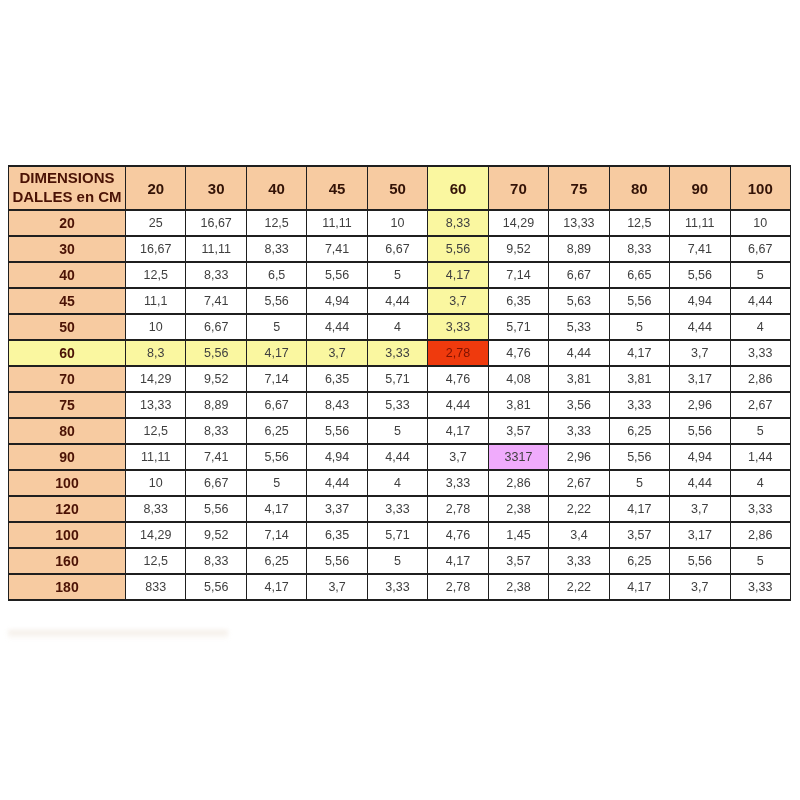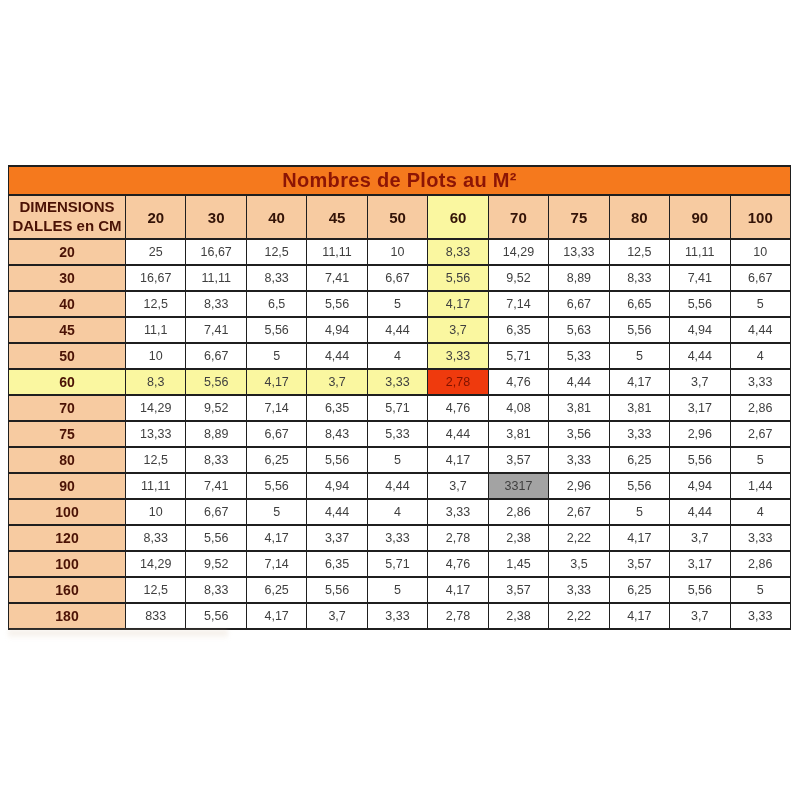--- a/index.html
+++ b/index.html
@@ -76,23 +76,20 @@
         <col>
         <col>
         <col>
         <col>
         <col>
         <col>
         <col>
         <col>
       </colgroup>
     <thead>
-      <tr>
-        <th class="title-cell" colspan="12" style="background: rgb(245, 121, 29); color: rgb(140, 21, 5);">Nombres de Plots au M²</th>
-      </tr>
       <tr class="header-row">
           <th class="corner-cell" style="background: rgb(247, 203, 161); color: rgb(74, 18, 5);">
             <div>DIMENSIONS</div>
             <div>DALLES en CM</div>
           </th>
           <th style="background: rgb(247, 203, 161); color: rgb(51, 19, 7);">20</th>
           <th style="background: rgb(247, 203, 161); color: rgb(51, 19, 7);">30</th>
           <th style="background: rgb(247, 203, 161); color: rgb(51, 19, 7);">40</th>
           <th style="background: rgb(247, 203, 161); color: rgb(51, 19, 7);">45</th>
           <th style="background: rgb(247, 203, 161); color: rgb(51, 19, 7);">50</th>
@@ -232,21 +229,21 @@
           <td style="background: rgb(255, 255, 255); color: rgb(63, 63, 63);">5</td>
         </tr>
         <tr>
           <th class="row-label" style="background: rgb(247, 203, 161); color: rgb(74, 18, 5);">90</th>
           <td style="background: rgb(255, 255, 255); color: rgb(63, 63, 63);">11,11</td>
           <td style="background: rgb(255, 255, 255); color: rgb(63, 63, 63);">7,41</td>
           <td style="background: rgb(255, 255, 255); color: rgb(63, 63, 63);">5,56</td>
           <td style="background: rgb(255, 255, 255); color: rgb(63, 63, 63);">4,94</td>
           <td style="background: rgb(255, 255, 255); color: rgb(63, 63, 63);">4,44</td>
           <td style="background: rgb(255, 255, 255); color: rgb(63, 63, 63);">3,7</td>
-          <td style="background: #a3a3a3; color: rgb(63, 63, 63);">3317</td>
+          <td style="background: #f0abfc; color: rgb(63, 63, 63);">3317</td>
           <td style="background: rgb(255, 255, 255); color: rgb(63, 63, 63);">2,96</td>
           <td style="background: rgb(255, 255, 255); color: rgb(63, 63, 63);">5,56</td>
           <td style="background: rgb(255, 255, 255); color: rgb(63, 63, 63);">4,94</td>
           <td style="background: rgb(255, 255, 255); color: rgb(63, 63, 63);">1,44</td>
         </tr>
         <tr>
           <th class="row-label" style="background: rgb(247, 203, 161); color: rgb(74, 18, 5);">100</th>
           <td style="background: rgb(255, 255, 255); color: rgb(63, 63, 63);">10</td>
           <td style="background: rgb(255, 255, 255); color: rgb(63, 63, 63);">6,67</td>
           <td style="background: rgb(255, 255, 255); color: rgb(63, 63, 63);">5</td>
@@ -275,21 +272,21 @@
         </tr>
         <tr>
           <th class="row-label" style="background: rgb(247, 203, 161); color: rgb(74, 18, 5);">100</th>
           <td style="background: rgb(255, 255, 255); color: rgb(63, 63, 63);">14,29</td>
           <td style="background: rgb(255, 255, 255); color: rgb(63, 63, 63);">9,52</td>
           <td style="background: rgb(255, 255, 255); color: rgb(63, 63, 63);">7,14</td>
           <td style="background: rgb(255, 255, 255); color: rgb(63, 63, 63);">6,35</td>
           <td style="background: rgb(255, 255, 255); color: rgb(63, 63, 63);">5,71</td>
           <td style="background: rgb(255, 255, 255); color: rgb(63, 63, 63);">4,76</td>
           <td style="background: rgb(255, 255, 255); color: rgb(63, 63, 63);">1,45</td>
-          <td style="background: rgb(255, 255, 255); color: rgb(63, 63, 63);">3,5</td>
+          <td style="background: rgb(255, 255, 255); color: rgb(63, 63, 63);">3,4</td>
           <td style="background: rgb(255, 255, 255); color: rgb(63, 63, 63);">3,57</td>
           <td style="background: rgb(255, 255, 255); color: rgb(63, 63, 63);">3,17</td>
           <td style="background: rgb(255, 255, 255); color: rgb(63, 63, 63);">2,86</td>
         </tr>
         <tr>
           <th class="row-label" style="background: rgb(247, 203, 161); color: rgb(74, 18, 5); text-align: center;">160</th>
           <td style="background: rgb(255, 255, 255); color: rgb(63, 63, 63);">12,5</td>
           <td style="background: rgb(255, 255, 255); color: rgb(63, 63, 63);">8,33</td>
           <td style="background: rgb(255, 255, 255); color: rgb(63, 63, 63);">6,25</td>
           <td style="background: rgb(255, 255, 255); color: rgb(63, 63, 63);">5,56</td>

